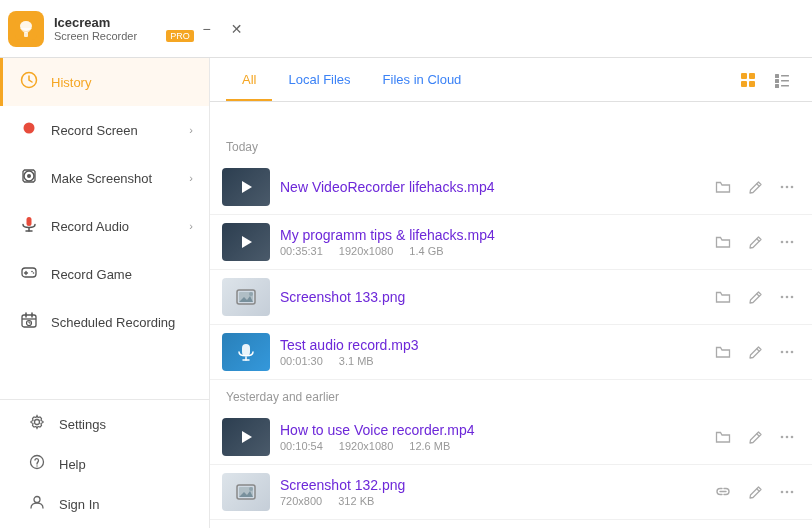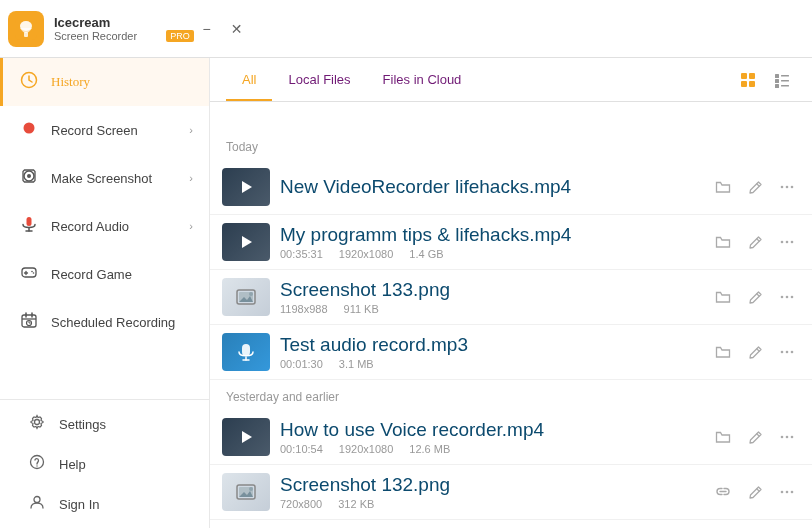--- a/index.html
+++ b/index.html
@@ -109,21 +109,20 @@
       cursor: pointer;
       color: #444;
       gap: 12px;
       position: relative;
       border-left: 3px solid transparent;
     }
     .sidebar-item.active {
       background: #fff8f0;
       border-left: 3px solid #f5a623;
       color: #f5a623;
-      font-family: Liberation Serif, serif;
     }
     .sidebar-item .icon {
       font-size: 16px;
       width: 20px;
       text-align: center;
       flex-shrink: 0;
     }
     .sidebar-item .label {
       flex: 1;
       font-size: 13px;
@@ -160,21 +159,21 @@
       height: 44px;
       flex-shrink: 0;
     }
     .tabs {
       display: flex;
       gap: 0;
     }
     .tab {
       padding: 12px 16px;
       cursor: pointer;
-      color: #701a75;
+      color: #3b82f6;
       font-size: 13px;
       border-bottom: 2px solid transparent;
       margin-bottom: -1px;
     }
     .tab.active {
       color: #f5a623;
       border-bottom: 2px solid #f5a623;
       font-weight: 500;
     }
     .view-buttons {
@@ -239,22 +238,22 @@
     .thumb-audio {
       background: linear-gradient(135deg, #2980b9, #3498db);
       color: white;
       font-size: 18px;
     }
     .file-info {
       flex: 1;
       min-width: 0;
     }
     .file-name {
-      font-size: 19px;
-      color: #0c4a6e;
+      font-size: 14px;
+      color: #6d28d9;
       white-space: nowrap;
       overflow: hidden;
       text-overflow: ellipsis;
     }
     .file-meta {
       display: flex;
       align-items: center;
       gap: 16px;
       margin-top: 2px;
     }
@@ -530,25 +529,20 @@
       <div class="file-thumb thumb-screenshot">
         <svg width="20" height="16" viewBox="0 0 20 16" fill="none">
       <rect x="1" y="1" width="18" height="14" rx="2" stroke="#888" stroke-width="1.5" fill="#d0dae4"></rect>
       <rect x="3" y="3" width="14" height="10" rx="1" fill="#b0bec5"></rect>
       <circle cx="15" cy="5" r="2" fill="#90a4ae"></circle>
       <polygon points="3,13 8,8 11,11 14,7 17,13" fill="#78909c"></polygon>
     </svg>
       </div>
       <div class="file-info">
         <div class="file-name">Screenshot 133.png</div>
-        <div class="file-meta">
-
-          <span class="meta-item">1198x988</span>
-          <span class="meta-item">911 KB</span>
-        </div>
       </div>
       <div class="file-actions">
         <button class="action-btn">
       <svg width="16" height="16" viewBox="0 0 16 16" fill="none">
         <path d="M1.5 3.5 L1.5 13 L14.5 13 L14.5 6 L7 6 L5.5 3.5 Z" stroke="#aaa" stroke-width="1.3" fill="none"></path>
       </svg>
     </button>
         <button class="action-btn">
           <svg width="15" height="15" viewBox="0 0 15 15" fill="none">
             <path d="M10.5 2 L13 4.5 L5 12.5 L2 13 L2.5 10 Z" stroke="#aaa" stroke-width="1.3" fill="none" stroke-linejoin="round"></path>

